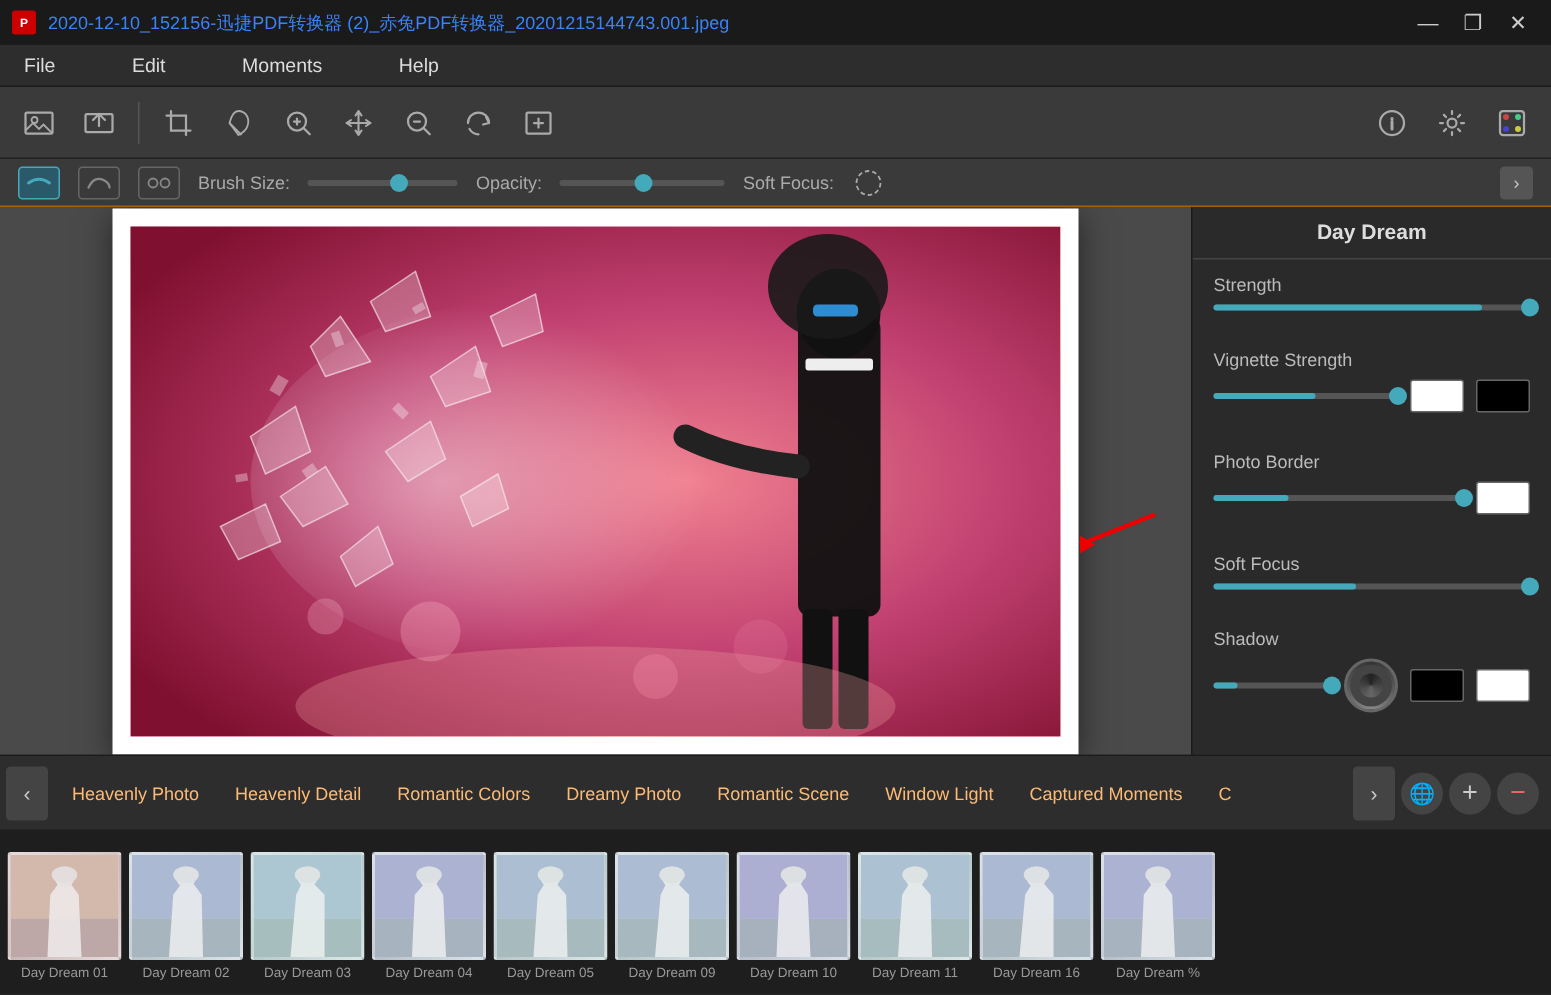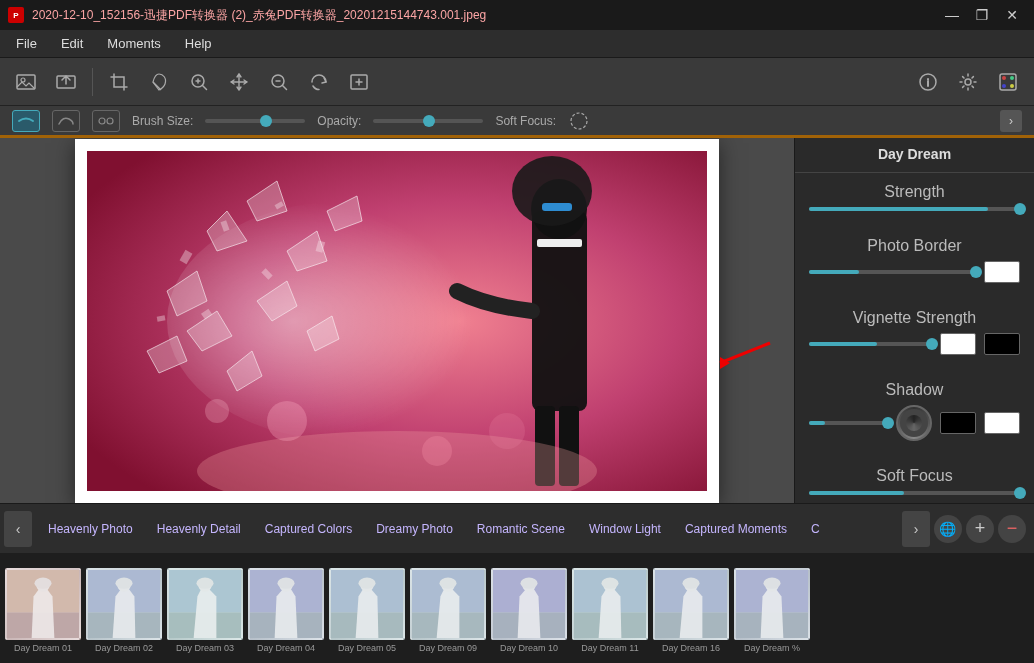--- a/index.html
+++ b/index.html
@@ -10,34 +10,35 @@
       height: 30px;
       background: #1a1a1a;
       display: flex;
       align-items: center;
       padding: 0 8px;
       gap: 8px;
       font-size: 12px;
       color: #ccc;
     }
     #titlebar .app-icon { width: 16px; height: 16px; background: #c00; border-radius: 2px; flex-shrink: 0; display: flex; align-items: center; justify-content: center; font-size: 9px; color: white; }
-    #titlebar .title { flex: 1; font-size: 12px; color: #fca5a5; overflow: hidden; white-space: nowrap; text-overflow: ellipsis; }
+    #titlebar .title { flex: 1; font-size: 12px; color: #3b82f6; overflow: hidden; white-space: nowrap; text-overflow: ellipsis; }
     #titlebar .win-controls { display: flex; gap: 2px; }
     #titlebar .win-btn { width: 28px; height: 22px; border: none; background: transparent; color: #ccc; cursor: pointer; font-size: 14px; display: flex; align-items: center; justify-content: center; }
 
     
     #menubar {
       height: 28px;
       background: #2d2d2d;
       display: flex;
       align-items: center;
       padding: 0 4px;
       font-size: 13px;
       color: #ddd;
       border-bottom: 1px solid #1a1a1a;
+      gap: 27px;
     }
     .menu-item { padding: 4px 12px; cursor: pointer; border-radius: 2px; }
 
     
     #toolbar {
       height: 48px;
       background: #3a3a3a;
       display: flex;
       align-items: center;
       padding: 0 8px;
@@ -57,21 +58,21 @@
     .tool-sep { width: 1px; height: 28px; background: #555; margin: 0 4px; }
 
     
     #subtoolbar {
       height: 32px;
       background: #3a3a3a;
       display: flex;
       align-items: center;
       padding: 0 12px;
       gap: 12px;
-      border-bottom: 3px solid #a16207;
+      border-bottom: 1px solid #a16207;
       font-size: 12px;
       color: #ccc;
     }
     .brush-btn { width: 28px; height: 22px; background: transparent; border: 1px solid #666; border-radius: 3px; cursor: pointer; display: flex; align-items: center; justify-content: center; }
     .brush-btn.active { border-color: #4ab; background: #2a5a6a; }
     .slider-track {
       width: 90px; height: 4px; background: #555; border-radius: 2px; position: relative; cursor: pointer;
     }
     .slider-thumb {
       width: 12px; height: 12px; background: #4ab; border-radius: 50%; position: absolute; top: -4px;
@@ -121,21 +122,21 @@
     }
     .panel-title {
       text-align: center;
       font-size: 14px;
       color: #ddd;
       padding: 8px 0 10px;
       border-bottom: 1px solid #444;
       font-weight: 600;
     }
     .panel-section { padding: 10px 14px 4px; }
-    .panel-label { font-size: 16px; color: #bbb; margin-bottom: 6px; text-align: center; }
+    .panel-label { font-size: 12px; color: #bbb; margin-bottom: 6px; }
     .panel-row { display: flex; align-items: center; gap: 8px; margin-bottom: 12px; }
     .panel-slider-track { flex: 1; height: 4px; background: #555; border-radius: 2px; position: relative; cursor: pointer; }
     .panel-slider-fill { height: 100%; background: #4ab; border-radius: 2px; }
     .panel-slider-thumb { width: 12px; height: 12px; background: #4ab; border-radius: 50%; position: absolute; top: -4px; right: -6px; cursor: pointer; }
     .color-swatch { width: 36px; height: 22px; border: 1px solid #666; cursor: pointer; border-radius: 2px; }
     .color-swatch.white { background: white; }
     .color-swatch.black { background: black; }
     .circle-picker { width: 36px; height: 36px; border-radius: 50%; background: conic-gradient(#333, #555, #888, #555, #333); border: 2px solid #666; cursor: pointer; display: flex; align-items: center; justify-content: center; }
     .circle-inner { width: 28px; height: 28px; border-radius: 50%; background: #444; display: flex; align-items: center; justify-content: center; }
 
@@ -144,21 +145,21 @@
       height: 50px;
       background: #2d2d2d;
       border-top: 1px solid #1a1a1a;
       display: flex;
       align-items: center;
       padding: 0 4px;
       overflow: hidden;
     }
     .tab-scroll-btn { width: 28px; height: 36px; background: #444; border: none; color: #ccc; cursor: pointer; border-radius: 3px; font-size: 14px; display: flex; align-items: center; justify-content: center; flex-shrink: 0; }
     .tabs-list { display: flex; flex: 1; overflow: hidden; align-items: center; padding: 0 4px; }
-    .tab-item { padding: 4px 12px; font-size: 12px; color: #c4b5fd; cursor: pointer; white-space: nowrap; border-radius: 3px; }
+    .tab-item { padding: 4px 12px; font-size: 12px; color: #fdba74; cursor: pointer; white-space: nowrap; border-radius: 3px; }
     .tabs-right { display: flex; gap: 4px; padding: 0 4px; }
     .tabs-right-btn { width: 28px; height: 28px; background: #444; border: none; color: #ccc; cursor: pointer; border-radius: 50%; font-size: 16px; display: flex; align-items: center; justify-content: center; }
 
     
     #filmstrip {
       height: 110px;
       background: #1e1e1e;
       display: flex;
       align-items: center;
       overflow-x: auto;
@@ -412,77 +413,77 @@
       <div class="panel-label">Strength</div>
       <div class="panel-row">
         <div class="panel-slider-track">
           <div class="panel-slider-fill" style="width:85%"></div>
           <div class="panel-slider-thumb" style="right:-6px;"></div>
         </div>
       </div>
     </div>
 
     <div class="panel-section">
+      <div class="panel-label">Vignette Strength</div>
+      <div class="panel-row">
+        <div class="panel-slider-track" style="width:80px;">
+          <div class="panel-slider-fill" style="width:55%"></div>
+          <div class="panel-slider-thumb"></div>
+        </div>
+        <div class="color-swatch white"></div>
+        <div class="color-swatch black"></div>
+      </div>
+    </div>
+
+    <div class="panel-section">
       <div class="panel-label">Photo Border</div>
       <div class="panel-row">
         <div class="panel-slider-track" style="flex:1;">
           <div class="panel-slider-fill" style="width:30%"></div>
           <div class="panel-slider-thumb"></div>
         </div>
         <div class="color-swatch white"></div>
       </div>
     </div>
 
     <div class="panel-section">
-      <div class="panel-label">Vignette Strength</div>
+      <div class="panel-label">Soft Focus</div>
       <div class="panel-row">
-        <div class="panel-slider-track" style="width:80px;">
-          <div class="panel-slider-fill" style="width:55%"></div>
+        <div class="panel-slider-track">
+          <div class="panel-slider-fill" style="width:45%"></div>
           <div class="panel-slider-thumb"></div>
         </div>
-        <div class="color-swatch white"></div>
-        <div class="color-swatch black"></div>
       </div>
     </div>
 
     <div class="panel-section">
       <div class="panel-label">Shadow</div>
       <div class="panel-row">
         <div class="panel-slider-track" style="width:50px;">
           <div class="panel-slider-fill" style="width:20%"></div>
           <div class="panel-slider-thumb"></div>
         </div>
         <div class="circle-picker">
           <div class="circle-inner">
             <div style="width:16px;height:16px;border-radius:50%;background:conic-gradient(#222 0deg, #666 180deg, #222 360deg);"></div>
           </div>
         </div>
         <div class="color-swatch black"></div>
         <div class="color-swatch white"></div>
       </div>
     </div>
-
-    <div class="panel-section">
-      <div class="panel-label">Soft Focus</div>
-      <div class="panel-row">
-        <div class="panel-slider-track">
-          <div class="panel-slider-fill" style="width:45%"></div>
-          <div class="panel-slider-thumb"></div>
-        </div>
-      </div>
-    </div>
   </div>
 </div>
 
 <div id="tabs-strip">
   <button class="tab-scroll-btn">‹</button>
   <div class="tabs-list">
     <div class="tab-item">Heavenly Photo</div>
     <div class="tab-item">Heavenly Detail</div>
-    <div class="tab-item">Captured Colors</div>
+    <div class="tab-item">Romantic Colors</div>
     <div class="tab-item">Dreamy Photo</div>
     <div class="tab-item">Romantic Scene</div>
     <div class="tab-item">Window Light</div>
     <div class="tab-item">Captured Moments</div>
     <div class="tab-item">C</div>
   </div>
   <button class="tab-scroll-btn">›</button>
   <div class="tabs-right">
     <button class="tabs-right-btn" style="font-size:14px;">🌐</button>
     <button class="tabs-right-btn" style="font-size:18px;">+</button>

